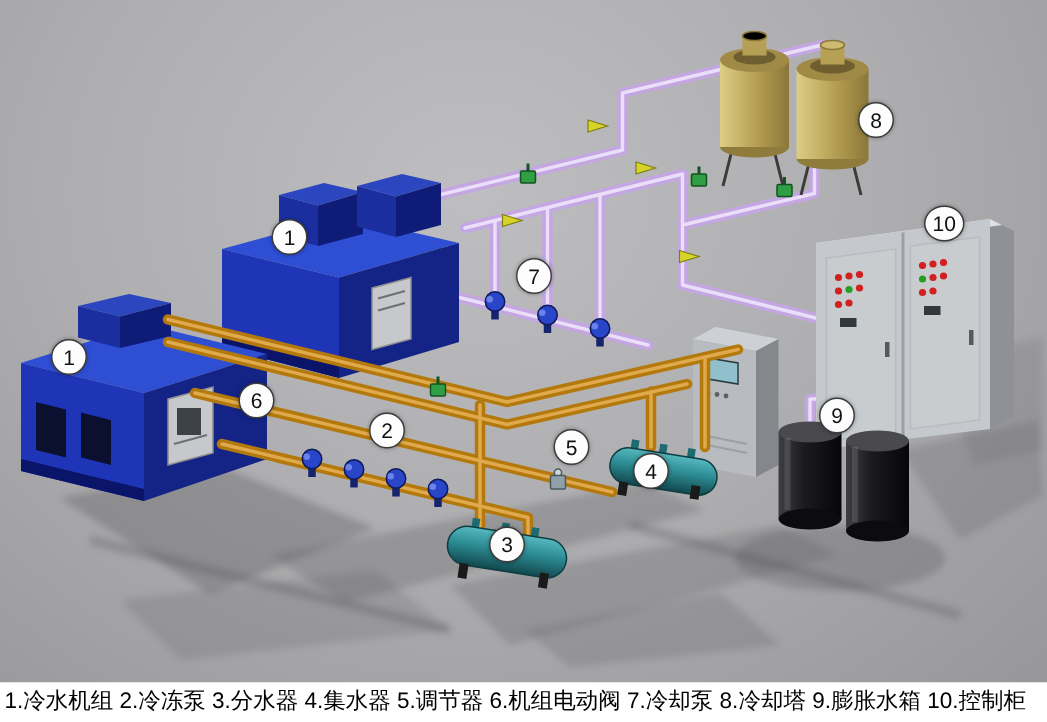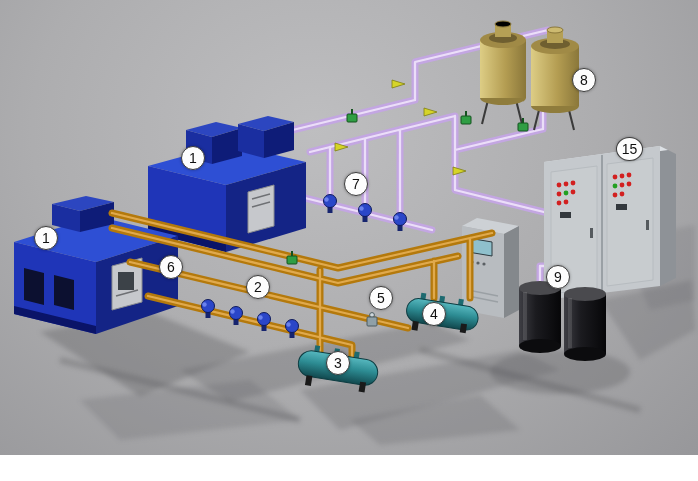--- a/index.html
+++ b/index.html
@@ -260,16 +260,17 @@
     <div class="badge" style="left:34px;top:226px">1</div>
     <div class="badge" style="left:181px;top:146px">1</div>
     <div class="badge" style="left:246px;top:275px">2</div>
     <div class="badge" style="left:326px;top:351px">3</div>
     <div class="badge" style="left:422px;top:302px">4</div>
     <div class="badge" style="left:369px;top:286px">5</div>
     <div class="badge" style="left:159px;top:255px">6</div>
     <div class="badge" style="left:344px;top:172px">7</div>
     <div class="badge" style="left:572px;top:68px">8</div>
     <div class="badge" style="left:546px;top:265px">9</div>
-    <div class="badge wide" style="left:616px;top:137px">15</div>
+    <div class="badge wide" style="left:616px;top:137px">10</div>
   </div>
 
+  <div class="caption">1.冷水机组 2.冷冻泵 3.分水器 4.集水器 5.调节器 6.机组电动阀 7.冷却泵 8.冷却塔 9.膨胀水箱 10.控制柜</div>
 </div>
 
 </body></html>

